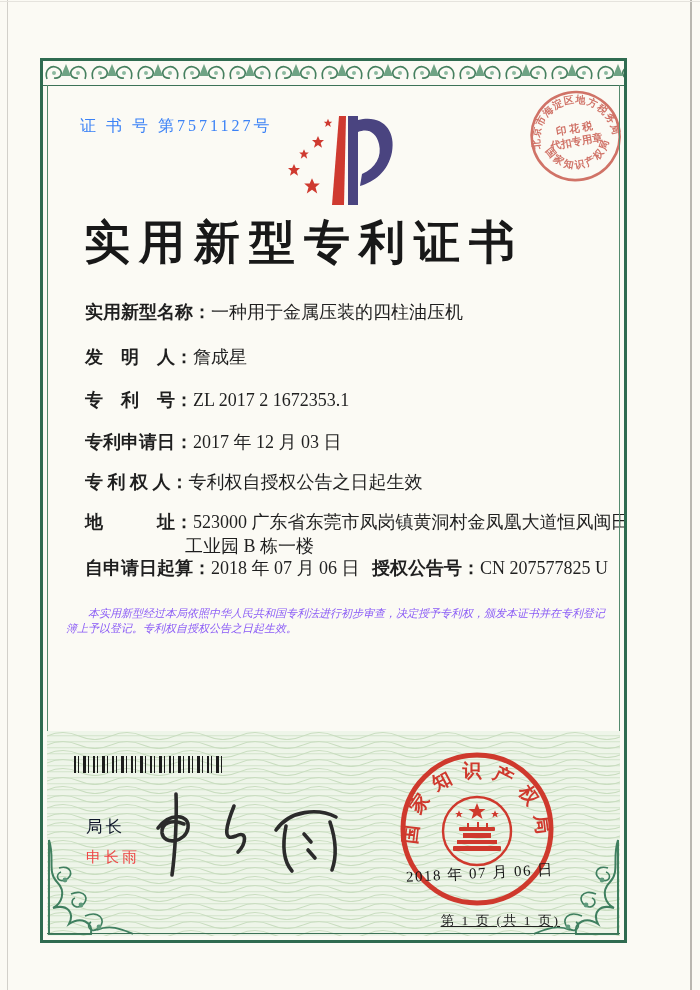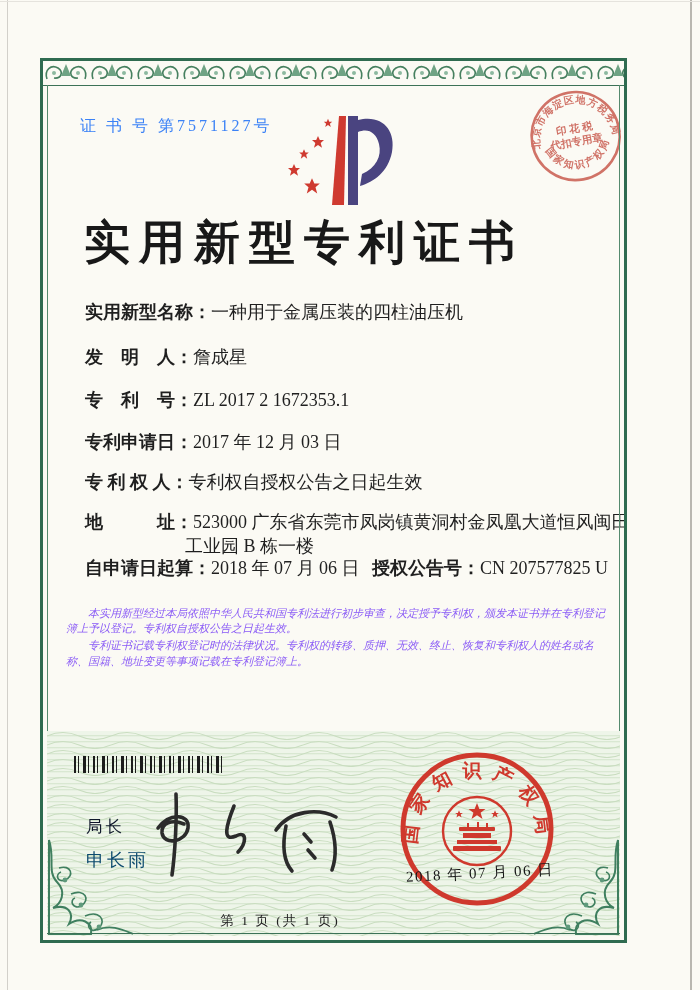--- a/index.html
+++ b/index.html
@@ -72,32 +72,32 @@
 
   .barcode{
     position:absolute;left:74px;top:756px;width:150px;height:17px;
     background:
       repeating-linear-gradient(90deg,
        #1c1c1c 0 2px,transparent 2px 4px,#1c1c1c 4px 5px,transparent 5px 9px,
        #1c1c1c 9px 12px,transparent 12px 14px,#1c1c1c 14px 15px,transparent 15px 19px);
   }
 
   .sig-title{position:absolute;left:86px;top:816px;font-size:16.5px;letter-spacing:3px;color:#0f172a;}
-  .sig-name{position:absolute;left:86px;top:848px;font-size:18px;letter-spacing:3px;color:#0c4a6e;}
+  .sig-name{position:absolute;left:86px;top:848px;font-size:15px;letter-spacing:3px;color:#ef4444;}
   .signature{position:absolute;left:128px;top:784px;}
 
   .seal{position:absolute;left:395px;top:747px;}
   .seal-date{
     position:absolute;left:406px;top:864px;font-size:15px;letter-spacing:1.5px;
     color:#161616;transform:rotate(-3deg);white-space:nowrap;
   }
 
   .footer{
-    position:absolute;left:0;bottom:60px;width:560px;text-align:center;
-    font-size:13.5px;letter-spacing:2px;color:#222;
+    position:absolute;left:0;bottom:60px;width:560px;text-align:right;
+    font-size:13.5px;letter-spacing:2px;color:#222;text-decoration:underline;
   }
 
   .flourish{position:absolute;bottom:-2px;}
   .flourish.fl-left{left:-6px;}
   .flourish.fl-right{right:-6px;transform:scaleX(-1);}
 </style>
 </head>
 <body>
 
 <div class="edge left"></div>
@@ -166,21 +166,20 @@
 <div class="field f6b">工业园 B 栋一楼</div>
 <div class="field f7">
   <span class="lbl">自申请日起算：</span><span>2018 年 07 月 06 日</span>
 </div>
 <div class="field f7b">
   <span class="lbl">授权公告号：</span><span>CN 207577825 U</span>
 </div>
 
 <div class="paras">
   <p>本实用新型经过本局依照中华人民共和国专利法进行初步审查，决定授予专利权，颁发本证书并在专利登记簿上予以登记。专利权自授权公告之日起生效。</p>
-  <p>专利证书记载专利权登记时的法律状况。专利权的转移、质押、无效、终止、恢复和专利权人的姓名或名称、国籍、地址变更等事项记载在专利登记簿上。</p>
 </div>
 
 <div class="frame">
   <div class="top-ornament">
     <svg width="100%" height="23">
       <defs>
         <pattern id="scroll" width="46" height="23" patternUnits="userSpaceOnUse">
           <path d="M4,18 C1,9 8,3 15,7 C21,11 18,18 11,17" fill="none" stroke="#46805f" stroke-width="1.6"></path>
           <path d="M42,18 C45,9 38,3 31,7 C25,11 28,18 35,17" fill="none" stroke="#46805f" stroke-width="1.6"></path>
           <path d="M23,3 L28,15 L18,15 Z" fill="#6fa384"></path>

